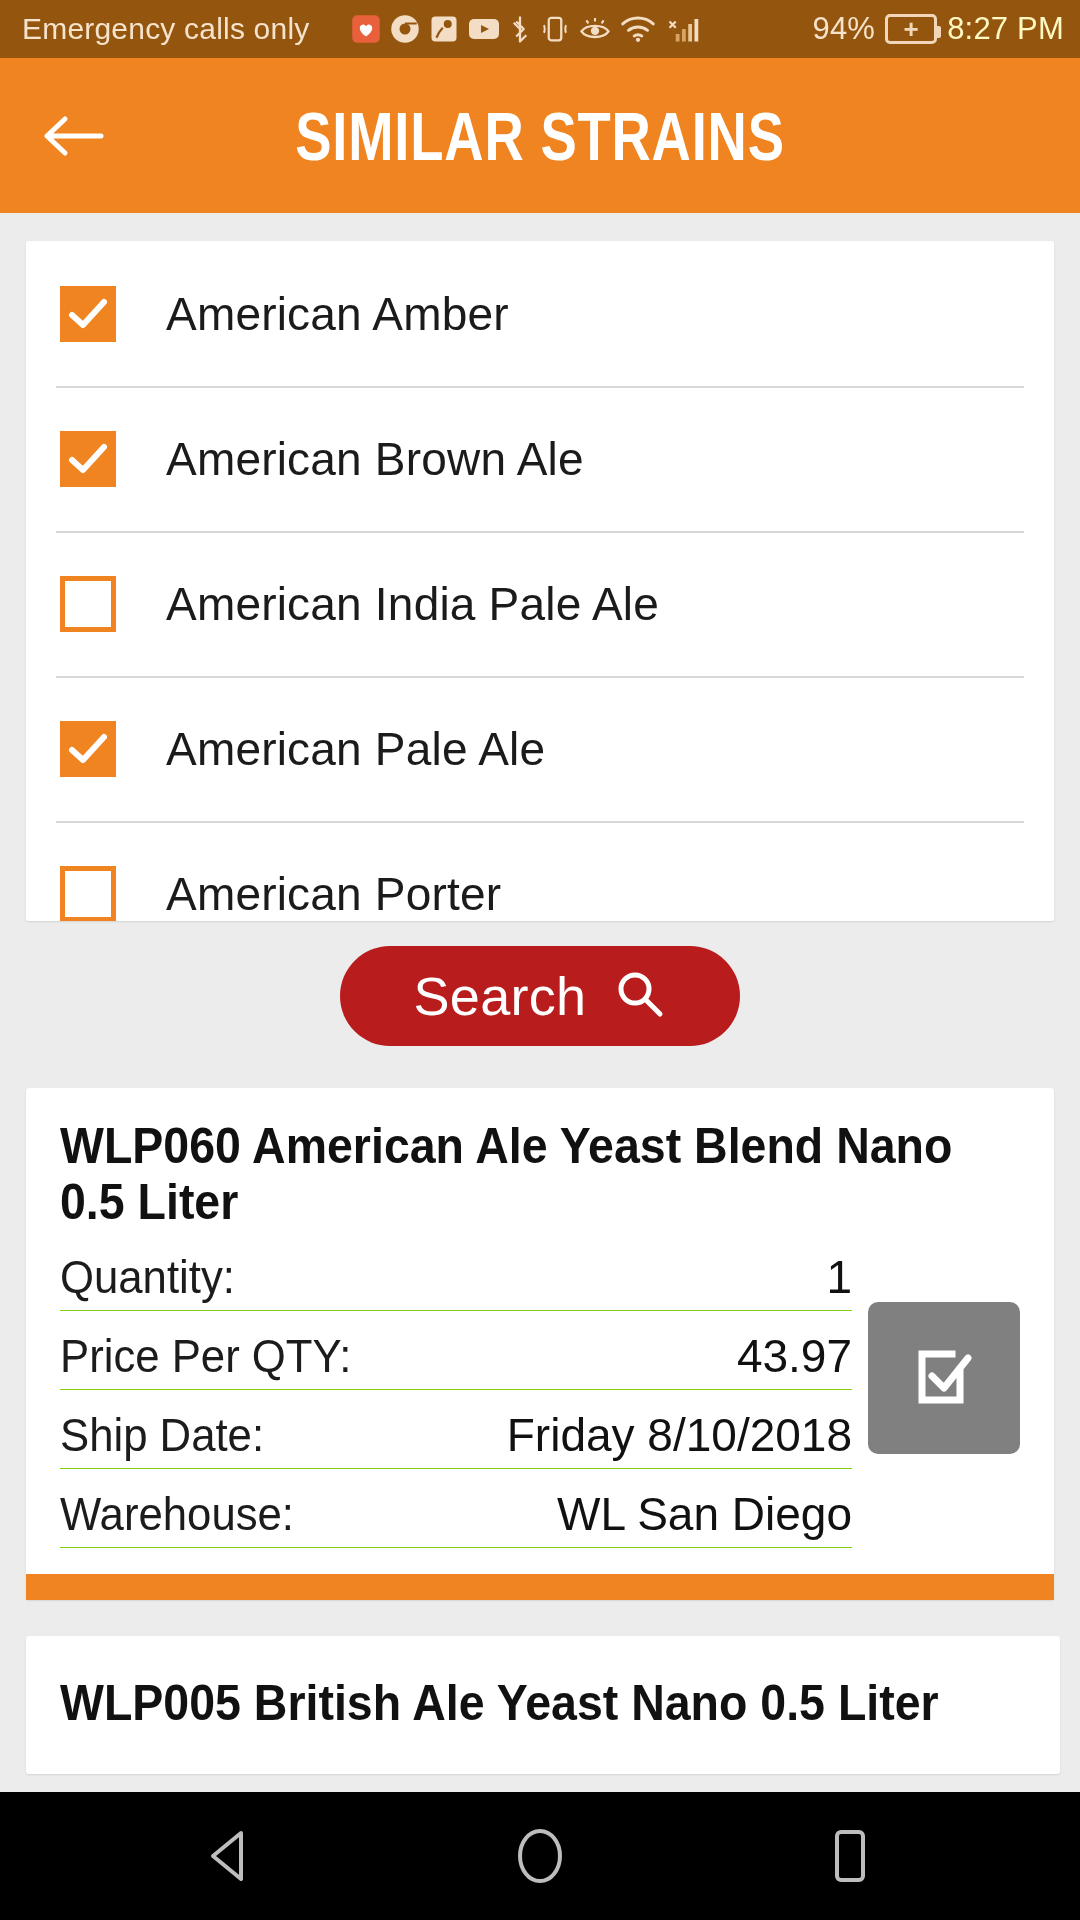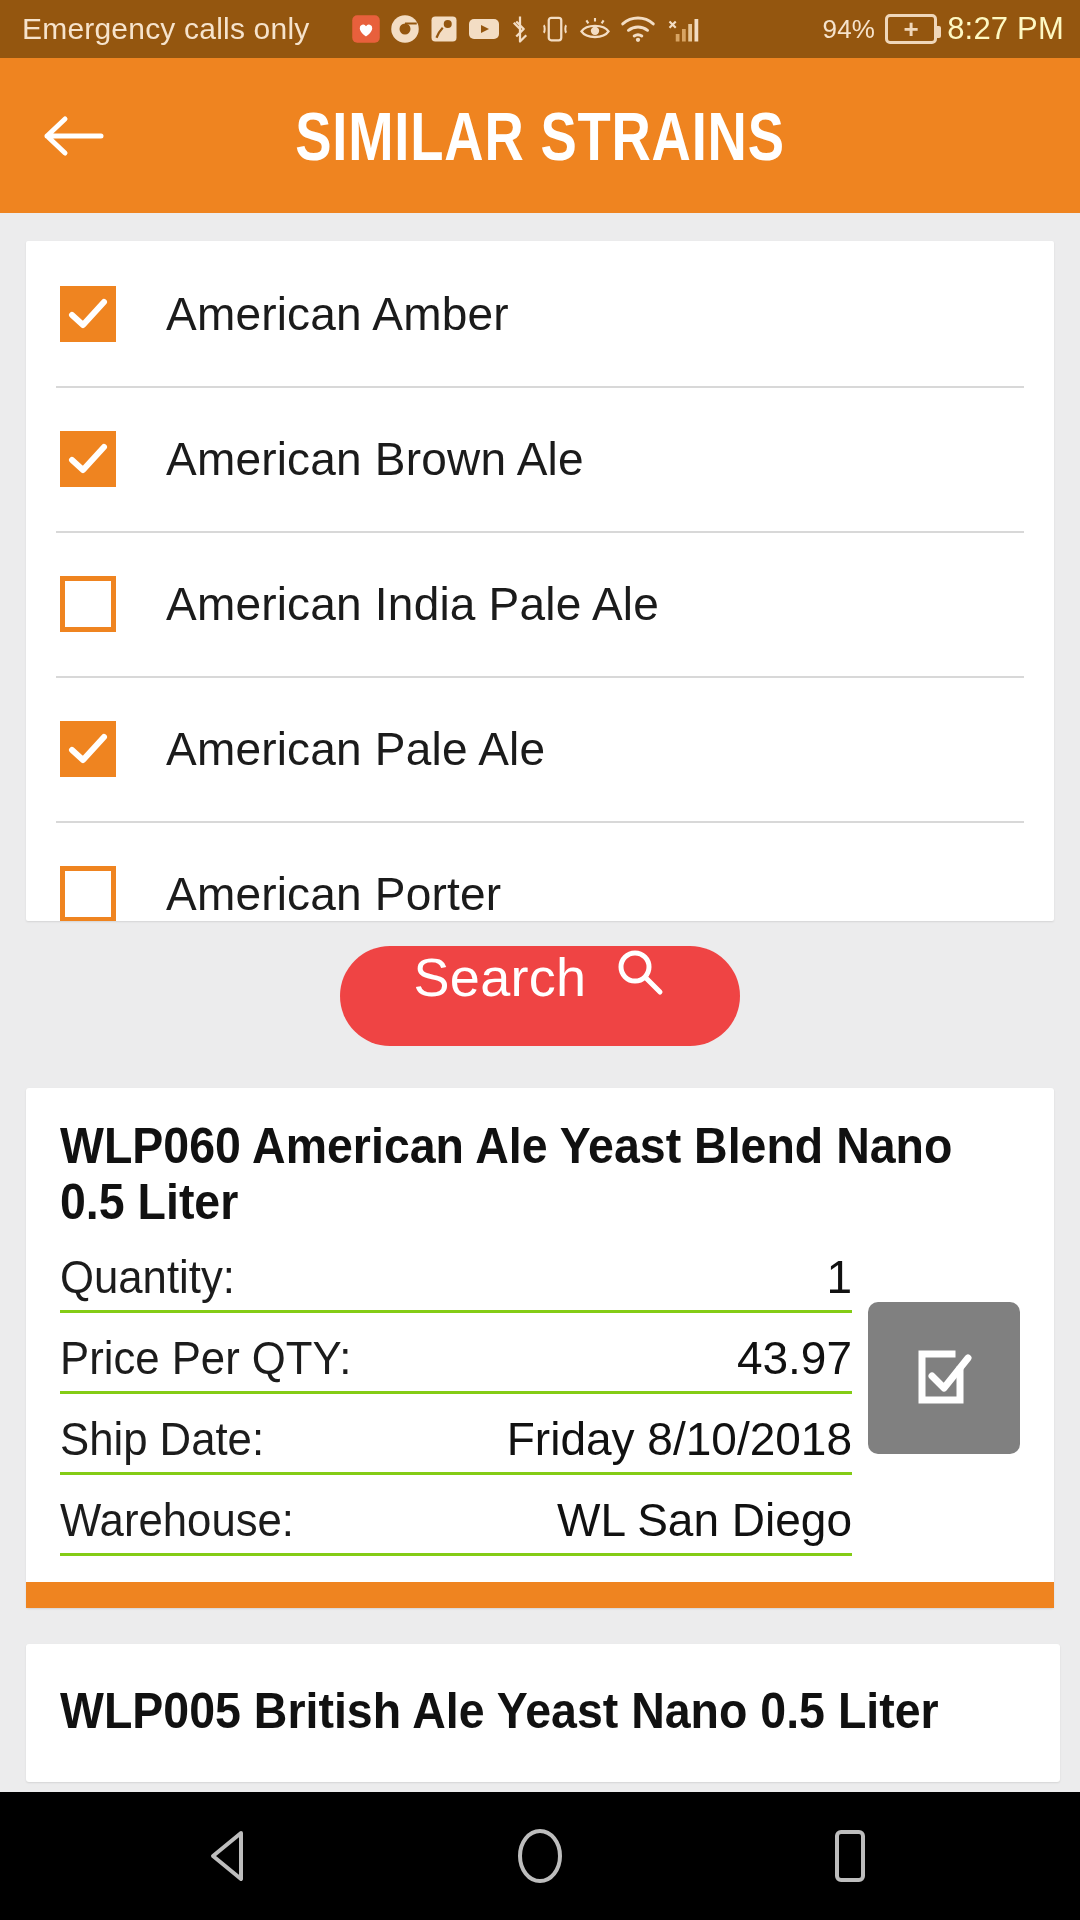--- a/index.html
+++ b/index.html
@@ -38,21 +38,21 @@
     flex: 1;
   }
   .sic { display: inline-flex; align-items: center; justify-content: center; }
   .status-right {
     display: flex;
     align-items: center;
     gap: 10px;
     margin-left: auto;
     white-space: nowrap;
   }
-  .battpct { font-size: 26px; color: #f6e3cc; font-weight: 400; }
+  .battpct { font-size: 31px; color: #f6e3cc; font-weight: 400; }
   .clock { font-size: 31px; color: #fef9c3; }
   .batt-icon {
     width: 52px; height: 30px;
     border: 3px solid #f0d7ba;
     border-radius: 5px;
     position: relative;
     display: flex; align-items: center; justify-content: center;
   }
   .batt-icon:after {
     content:""; position:absolute; right:-7px; top:9px;
@@ -130,27 +130,27 @@
     letter-spacing: .2px;
   }
 
   
   .search-wrap {
     display: flex;
     justify-content: center;
     margin-top: 25px;
   }
   .search-btn {
-    background: #ef4444;
+    background: #b91c1c;
     border-radius: 60px;
     height: 100px;
     min-width: 400px;
     padding: 0 48px;
     display: flex;
-    align-items: flex-start;
+    align-items: center;
     justify-content: center;
     gap: 28px;
     cursor: pointer;
     border: none;
   }
   .search-btn-label {
     color: #ffffff;
     font-size: 54px;
     font-weight: 400;
     letter-spacing: .3px;
@@ -178,21 +178,21 @@
   }
   .detail-area {
     display: flex;
     align-items: flex-start;
   }
   .detail-rows { width: 800px; padding-top: 6px; }
   .detail-row {
     display: flex;
     justify-content: space-between;
     align-items: baseline;
-    border-bottom: 3px solid #84cc16;
+    border-bottom: 1px solid #84cc16;
     padding: 4px 0 6px 0;
     margin-bottom: 14px;
   }
   .detail-row:last-child { margin-bottom: 26px; }
   .d-label {
     font-size: 46px;
     color: #1c1c1c;
     font-weight: 400;
     font-family: "Liberation Sans Narrow", "Liberation Sans", sans-serif;
     transform: scaleX(0.95);

